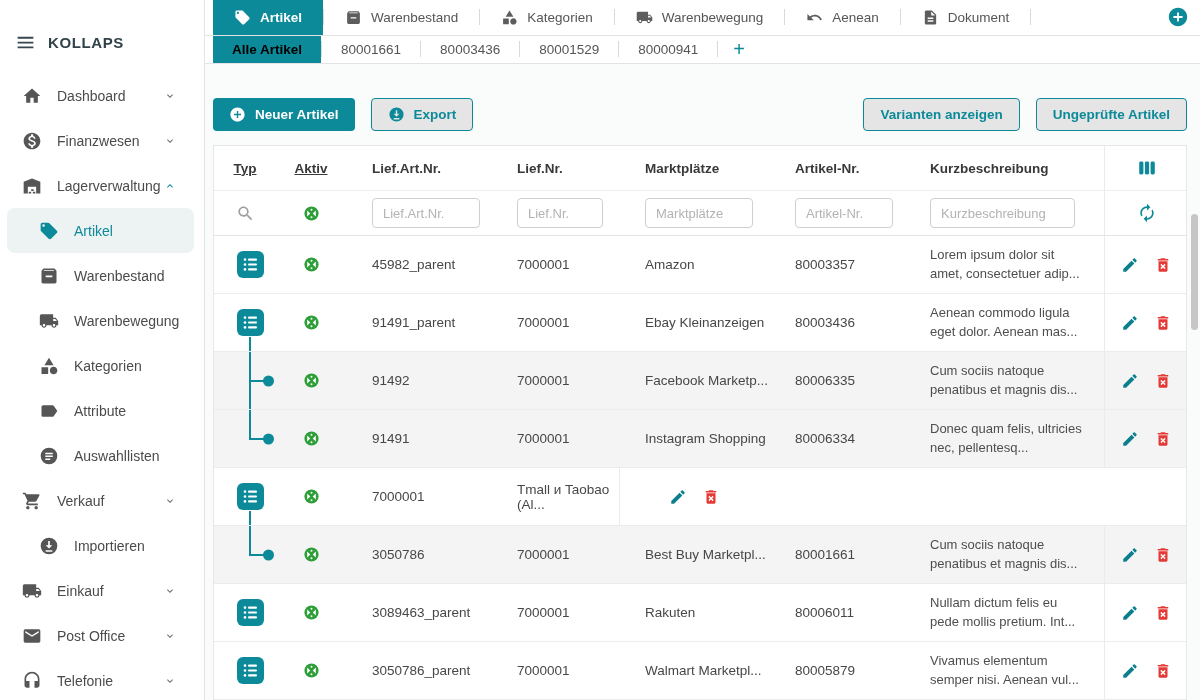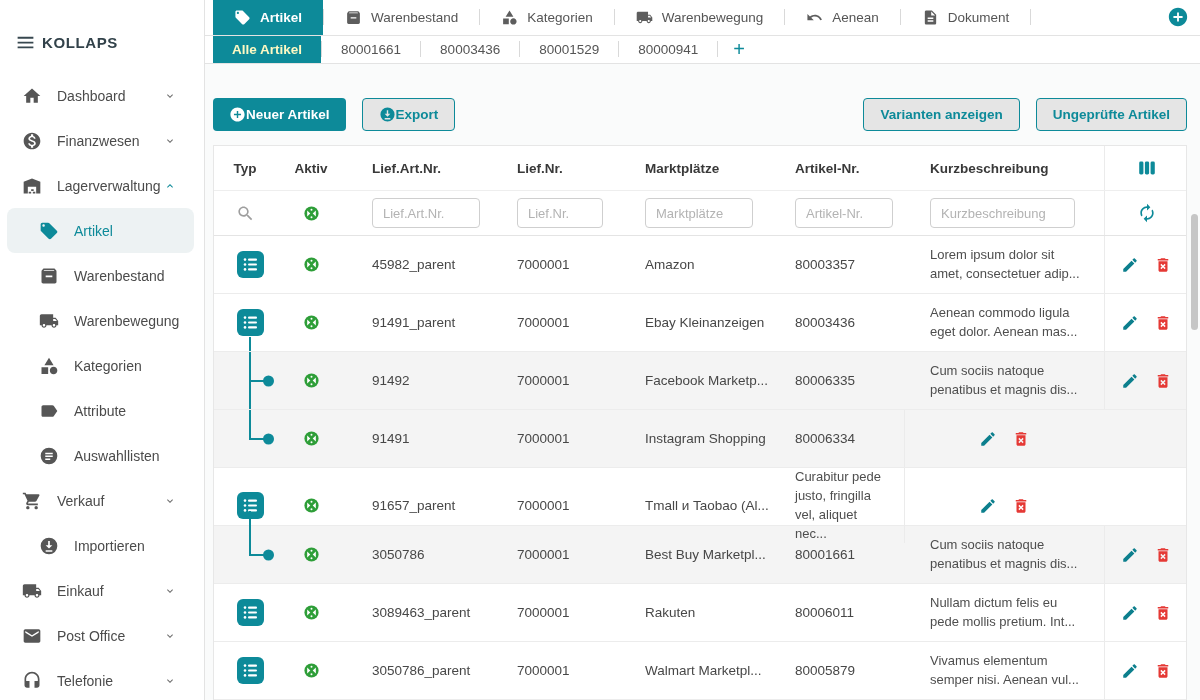--- a/index.html
+++ b/index.html
@@ -7,21 +7,21 @@
     --txt:#474747; --txt-dark:#393939; --border:#e3e3e3; --row-border:#ececec;
     --shade:#f4f4f4; --bg:#fafbfb;
   }
   *{box-sizing:border-box; margin:0; padding:0;}
   html,body{width:1200px; height:700px; overflow:hidden;}
   body{font-family:"Liberation Sans", sans-serif; background:#fff; color:var(--txt); font-size:13.5px;}
   .app{display:flex; width:1200px; height:700px;}
 
   
   .sidebar{width:205px; min-width:205px; background:#fff; border-right:1px solid var(--border); overflow:hidden;}
-  .brand{display:flex; align-items:center; gap:6px; padding:32px 0 0 15px;}
+  .brand{display:flex; align-items:center; gap:12px; padding:32px 0 0 15px;}
   .brand .ham{width:21px; height:21px; color:#37474f; cursor:pointer;}
   .brand .ham svg{width:100%; height:100%; fill:currentColor;}
   .brand-text{font-weight:700; font-size:15px; letter-spacing:.6px; color:#32424a;}
   nav{margin-top:20px;}
   .nav-item{display:flex; align-items:center; height:45px; padding-left:15px; margin:0 10px 0 7px;
     border-radius:8px; color:#4b4b4b; cursor:pointer;}
   .nav-item .nav-icon{width:20px; height:20px; color:#565656; margin-right:15px; flex:none;}
   .nav-item .nav-icon svg{width:100%; height:100%; fill:currentColor;}
   .nav-item .nav-label{font-size:14px; white-space:nowrap;}
   .nav-item .chevron{margin-left:auto; margin-right:18px; width:12px; height:12px; color:#6f6f6f;}
@@ -43,46 +43,46 @@
   .mtab.active{background:var(--accent); color:#fff; font-weight:600;}
   .mtab.active .tab-icon{color:#fff;}
   .tab-sep{width:1px; height:16px; background:#d9d9d9; align-self:center;}
   .add-module{margin-left:auto; align-self:center; margin-right:11px; width:22px; height:22px;
     color:var(--accent); cursor:pointer;}
   .add-module svg{width:100%; height:100%; fill:currentColor;}
 
   .article-tabs{height:29px; background:#fff; border-bottom:1px solid var(--border);
     display:flex; align-items:stretch; padding-left:8px;}
   .atab{display:flex; align-items:center; padding:0 19px; color:#555; font-size:13.5px; cursor:pointer; white-space:nowrap;}
-  .atab.active{background:var(--accent); color:#fef9c3; font-weight:700;}
+  .atab.active{background:var(--accent); color:#000000; font-weight:700;}
   .atab-add{display:flex; align-items:center; padding:0 15px; color:var(--accent);
     font-size:20px; font-weight:400; cursor:pointer;}
 
   .content{flex:1; position:relative; padding:34px 13px 0 8px;}
 
   .toolbar{display:flex; align-items:center; margin-bottom:14px;}
-  .btn{display:inline-flex; align-items:center; gap:0; height:33px; padding:0 16px;
+  .btn{display:inline-flex; align-items:center; gap:9px; height:33px; padding:0 16px;
     border-radius:4px; font-size:13.5px; font-weight:600; cursor:pointer; font-family:inherit;}
   .btn .btn-icon{width:17px; height:17px;}
   .btn .btn-icon svg{width:100%; height:100%; fill:currentColor;}
   .btn.primary{background:var(--accent); color:#fff; border:none;}
   .btn.outline{background:#e5e5e5; color:var(--accent); border:1px solid var(--accent);}
   .toolbar .gap{width:16px;}
   .toolbar .spacer{flex:1;}
 
   
   .table-card{background:#fff; border:1px solid #e7e7e7; border-bottom:none;}
   .trow{display:grid; grid-template-columns:62px 70px 145px 128px 150px 135px 200px 84px;}
   .cell{display:flex; align-items:center; min-width:0;}
   .c-l{padding-left:26px;}
   .c-typ{position:relative; padding-left:23px;}
   .c-actions{justify-content:center; gap:15px; border-left:1px solid #ebebeb;}
 
   .hrow{height:45px; border-bottom:1px solid #eee; font-weight:700; color:var(--txt-dark);}
-  .hrow .c-typ,.hrow .c-aktiv{justify-content:center; padding-left:0;}
+  .hrow .c-typ,.hrow .c-aktiv{justify-content:center; padding-left:0;text-decoration:underline;}
   .frow{height:45px; border-bottom:1px solid #e4e4e4;}
   .frow .c-typ{justify-content:center; padding-left:0;}
   .frow input{width:108px; height:30px; border:1px solid #cfcfcf; border-radius:4px;
     padding:0 10px; font-size:13px; color:#444; background:#fff; font-family:inherit; outline:none;}
   .frow input::placeholder{color:#b3b3b3;}
   .frow .in-liefnr{width:86px;} .frow .in-artikelnr{width:98px;} .frow .in-kurz{width:145px;}
   .search-ic{width:19px; height:19px; color:#9e9e9e;}
   .search-ic svg{width:100%; height:100%; fill:currentColor;}
 
   .drow{height:58px; border-bottom:1px solid var(--row-border); color:#474747;}
@@ -515,20 +515,23 @@
                     <circle cx="12" cy="12" r="10" fill="#2e9e38"></circle>
                     <path fill="#fff" d="M10.3 12 5.9 7.6v8.8zM13.7 12l4.4-4.4v8.8z"></path>
                     <circle cx="12" cy="6.6" r="1.4" fill="#fff"></circle>
                     <circle cx="12" cy="17.4" r="1.4" fill="#fff"></circle>
                   </svg></span>
     </div>
     <div class="cell c-l">91491</div>
     <div class="cell c-l">7000001</div>
     <div class="cell c-l">Instagram Shopping</div>
     <div class="cell c-l">80006334</div>
+    <div class="cell c-l c-desc">
+      <span class="desc-text">Donec quam felis, ultricies nec, pellentesq...</span>
+    </div>
     <div class="cell c-actions">
       <span class="act edit"><svg viewBox="0 0 24 24" fill="currentColor">
                     <path d="M3 17.25V21h3.75L17.81 9.94l-3.75-3.75L3 17.25zM20.71 7.04c.39-.39.39-1.02 0-1.41l-2.34-2.34c-.39-.39-1.02-.39-1.41 0l-1.83 1.83 3.75 3.75 1.83-1.83z"></path>
                   </svg></span>
       <span class="act del"><svg viewBox="0 0 24 24" fill="currentColor">
                     <path d="M6 19c0 1.1.9 2 2 2h8c1.1 0 2-.9 2-2V7H6v12zm2.46-7.12 1.41-1.41L12 12.59l2.12-2.12 1.41 1.41L13.41 14l2.12 2.12-1.41 1.41L12 15.41l-2.12 2.12-1.41-1.41L10.59 14l-2.13-2.12zM15.5 4l-1-1h-5l-1 1H5v2h14V4z"></path>
                   </svg></span>
     </div>
   </div>
             <div class="trow drow kind-parent">
@@ -547,26 +550,22 @@
     <span class="parent-line"></span>
               </div>
     <div class="cell c-aktiv">
       <span class="aktiv-ic"><svg viewBox="0 0 24 24">
                     <circle cx="12" cy="12" r="10" fill="#2e9e38"></circle>
                     <path fill="#fff" d="M10.3 12 5.9 7.6v8.8zM13.7 12l4.4-4.4v8.8z"></path>
                     <circle cx="12" cy="6.6" r="1.4" fill="#fff"></circle>
                     <circle cx="12" cy="17.4" r="1.4" fill="#fff"></circle>
                   </svg></span>
     </div>
-    <div class="cell c-l">91657_parent</div>
     <div class="cell c-l">7000001</div>
     <div class="cell c-l">Tmall и Taobao (Al...</div>
-    <div class="cell c-l c-desc">
-      <span class="desc-text">Curabitur pede justo, fringilla vel, aliquet nec...</span>
-    </div>
     <div class="cell c-actions">
       <span class="act edit"><svg viewBox="0 0 24 24" fill="currentColor">
                     <path d="M3 17.25V21h3.75L17.81 9.94l-3.75-3.75L3 17.25zM20.71 7.04c.39-.39.39-1.02 0-1.41l-2.34-2.34c-.39-.39-1.02-.39-1.41 0l-1.83 1.83 3.75 3.75 1.83-1.83z"></path>
                   </svg></span>
       <span class="act del"><svg viewBox="0 0 24 24" fill="currentColor">
                     <path d="M6 19c0 1.1.9 2 2 2h8c1.1 0 2-.9 2-2V7H6v12zm2.46-7.12 1.41-1.41L12 12.59l2.12-2.12 1.41 1.41L13.41 14l2.12 2.12-1.41 1.41L12 15.41l-2.12 2.12-1.41-1.41L10.59 14l-2.13-2.12zM15.5 4l-1-1h-5l-1 1H5v2h14V4z"></path>
                   </svg></span>
     </div>
   </div>
             <div class="trow drow kind-child-last shade">

